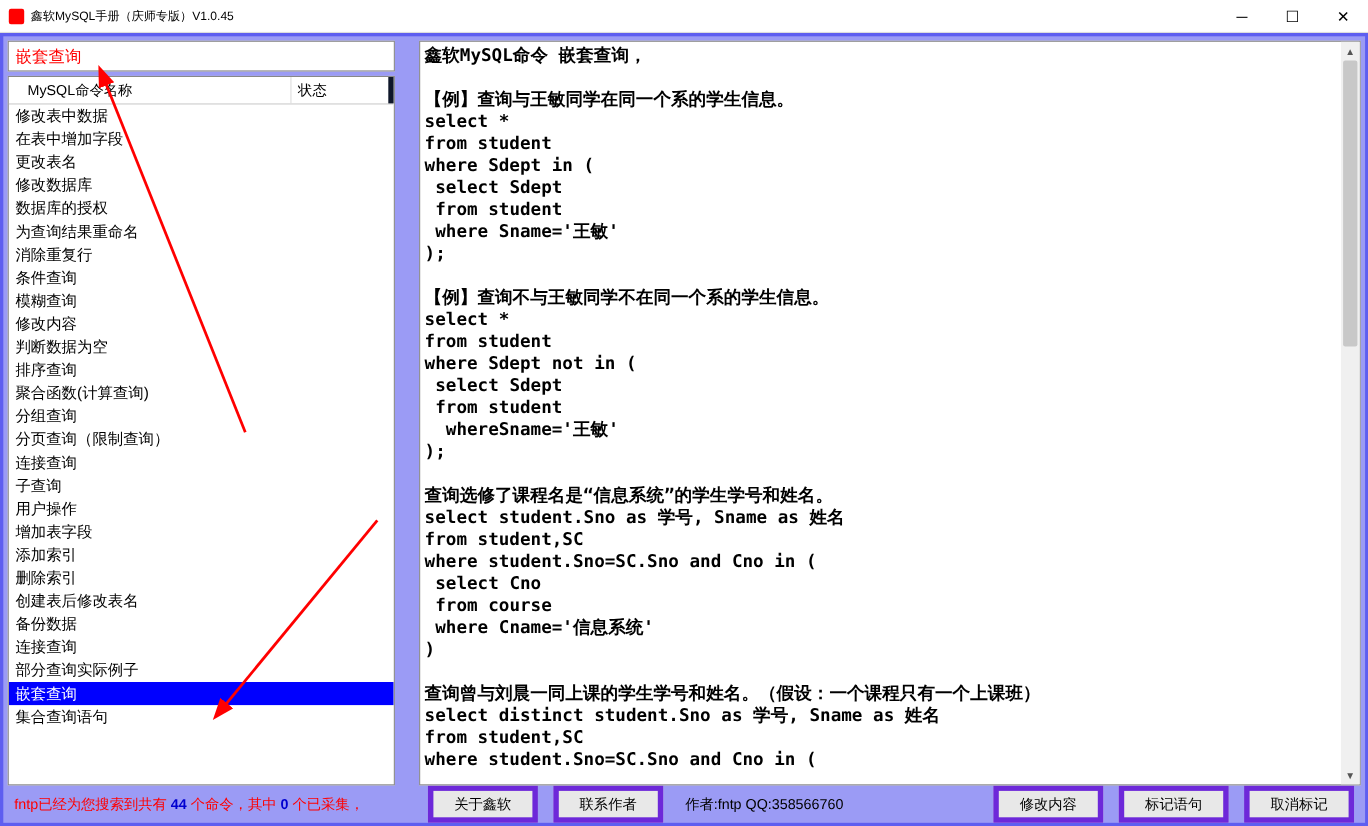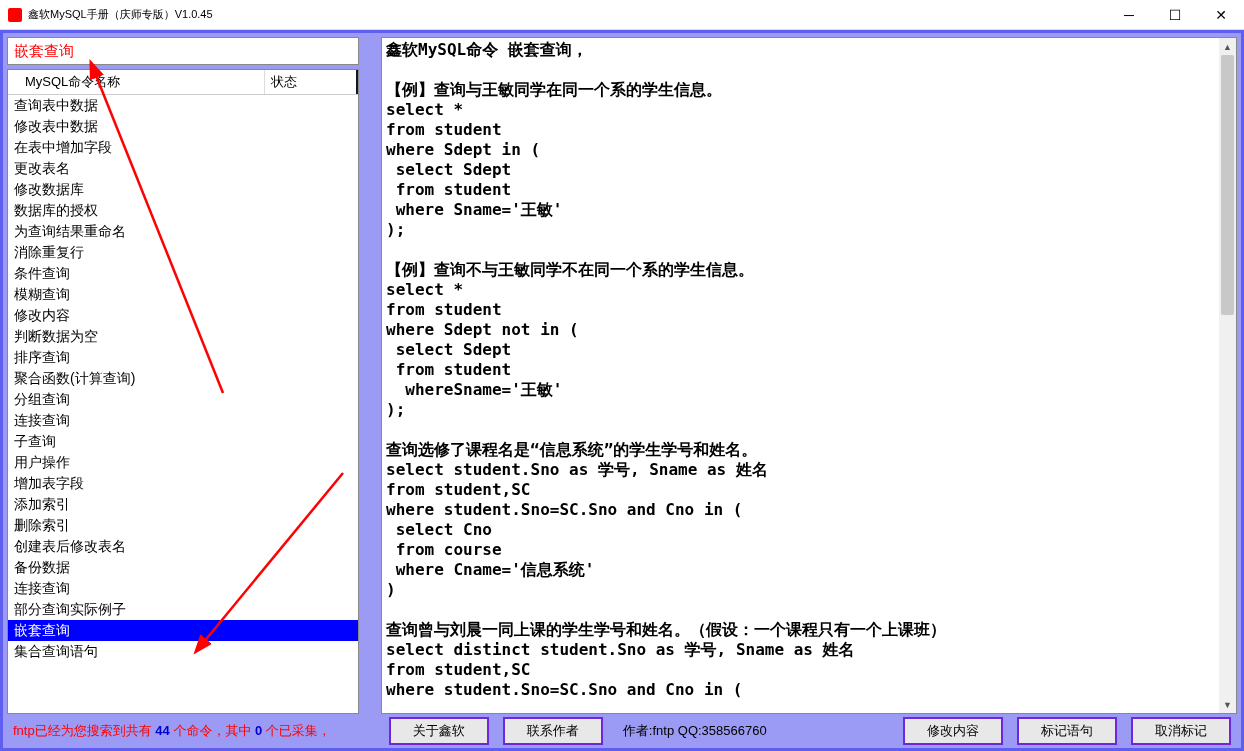--- a/index.html
+++ b/index.html
@@ -14,36 +14,36 @@
 
   .content-row { flex: 1; display: flex; gap: 22px; padding: 4px 4px 0 4px; min-height: 0; }
 
   .left-col { width: 352px; display: flex; flex-direction: column; gap: 4px; }
   .search-box { height: 28px; border: 1px solid #888; background: #fff; padding: 2px 6px; }
   .search-box input { border: none; outline: none; width: 100%; height: 100%; color: #f00; font-size: 15px; font-family: inherit; }
 
   .list-panel { flex: 1; border: 1px solid #888; background: #fff; display: flex; flex-direction: column; overflow: hidden; }
   .list-header { display: flex; background: #fff; border-bottom: 1px solid #ccc; font-size: 13px; padding-left: 11px; }
   .list-header .col1 { width: 246px; padding: 3px 6px; border-right: 1px solid #ddd; }
-  .list-header .col2 { flex: 1; padding: 3px 6px; border-right: 2px solid #0f172a; }
+  .list-header .col2 { flex: 1; padding: 3px 6px; border-right: 5px solid #0f172a; }
   .list-body { flex: 1; overflow-y: auto; }
   .list-item { padding: 1.5px 6px; font-size: 14px; cursor: default; white-space: nowrap; }
   .list-item.selected { background: #0000ff; color: #fff; }
 
   .right-col { flex: 1; border: 1px solid #888; background: #fff; position: relative; display: flex; }
   .content-area { flex: 1; padding: 2px 4px; font-family: SimSun, "MS Gothic", monospace; font-size: 16px; font-weight: bold; line-height: 1.25; overflow-y: auto; white-space: pre-wrap; }
   .right-scrollbar { width: 17px; background: #f0f0f0; position: relative; }
   .right-scrollbar .thumb { position: absolute; top: 17px; left: 2px; right: 2px; height: 260px; background: #c8c8c8; border-radius: 2px; }
   .right-scrollbar .arr { height: 17px; display: flex; align-items: center; justify-content: center; font-size: 9px; color: #555; }
 
   .bottom-bar { height: 34px; display: flex; align-items: center; padding: 0 10px; gap: 14px; border-radius: 10px; }
   .status-text { color: #f00; font-size: 13px; flex-shrink: 0; }
   .status-text .num { color: #0000d0; font-weight: bold; }
   .spacer-sm { width: 30px; }
-  .btn { background: #e8e8e8; border: 2px solid #6d28d9; padding: 3px 0; width: 100px; text-align: center; font-size: 13px; font-family: inherit; cursor: pointer; }
+  .btn { background: #e8e8e8; border: 5px solid #6d28d9; padding: 3px 0; width: 100px; text-align: center; font-size: 13px; font-family: inherit; cursor: pointer; }
   .author-text { color: #000; font-size: 13px; padding: 0 6px; }
   .spacer { flex: 1; }
 
   
   .arrow-svg { position: absolute; top: 0; left: 0; pointer-events: none; }
 </style>
 </head>
 <body>
 
 <div class="titlebar">
@@ -60,35 +60,35 @@
     <div class="left-col">
       <div class="search-box">
         <input type="text" value="嵌套查询" style="">
       </div>
       <div class="list-panel">
         <div class="list-header">
           <div class="col1">MySQL命令名称</div>
           <div class="col2">状态</div>
         </div>
         <div class="list-body" id="list-body">
-            <div class="list-item">查询表中数据</div>
             <div class="list-item">修改表中数据</div>
             <div class="list-item">在表中增加字段</div>
             <div class="list-item">更改表名</div>
             <div class="list-item">修改数据库</div>
             <div class="list-item">数据库的授权</div>
             <div class="list-item">为查询结果重命名</div>
             <div class="list-item">消除重复行</div>
             <div class="list-item">条件查询</div>
             <div class="list-item">模糊查询</div>
             <div class="list-item">修改内容</div>
             <div class="list-item">判断数据为空</div>
             <div class="list-item">排序查询</div>
             <div class="list-item">聚合函数(计算查询)</div>
             <div class="list-item">分组查询</div>
+            <div class="list-item">分页查询（限制查询）</div>
             <div class="list-item">连接查询</div>
             <div class="list-item">子查询</div>
             <div class="list-item">用户操作</div>
             <div class="list-item">增加表字段</div>
             <div class="list-item">添加索引</div>
             <div class="list-item">删除索引</div>
             <div class="list-item">创建表后修改表名</div>
             <div class="list-item">备份数据</div>
             <div class="list-item">连接查询</div>
             <div class="list-item">部分查询实际例子</div>

